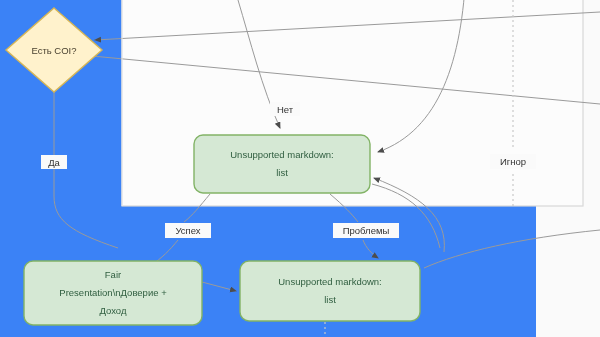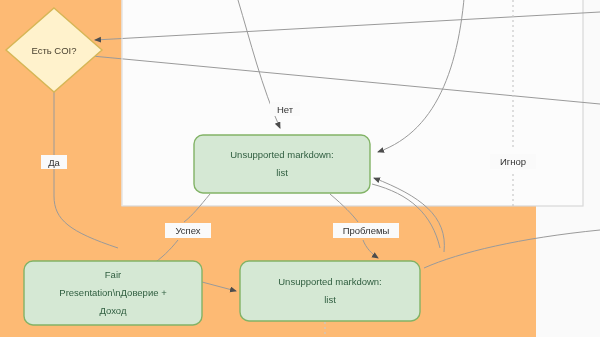--- a/index.html
+++ b/index.html
@@ -10,21 +10,21 @@
   body {
     width: 600px;
     height: 337px;
     overflow: hidden;
     font-family: "Liberation Sans", "DejaVu Sans", sans-serif;
   }
   #canvas {
     position: relative;
     width: 536px;
     height: 337px;
-    background: #fdba74;
+    background: #3b82f6;
   }
   #diagram-svg {
     position: absolute;
     top: 0;
     left: 0;
     width: 600px;
     height: 337px;
   }
   .node-label {
     font-size: 9.5px;

